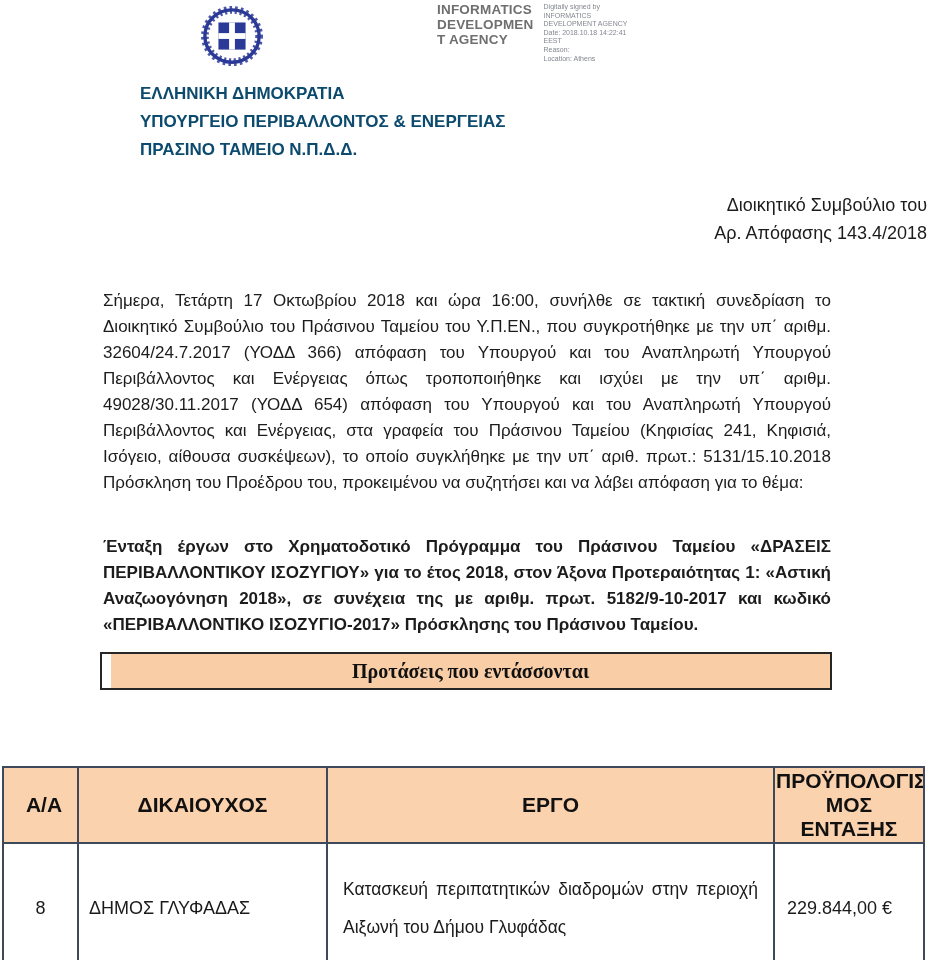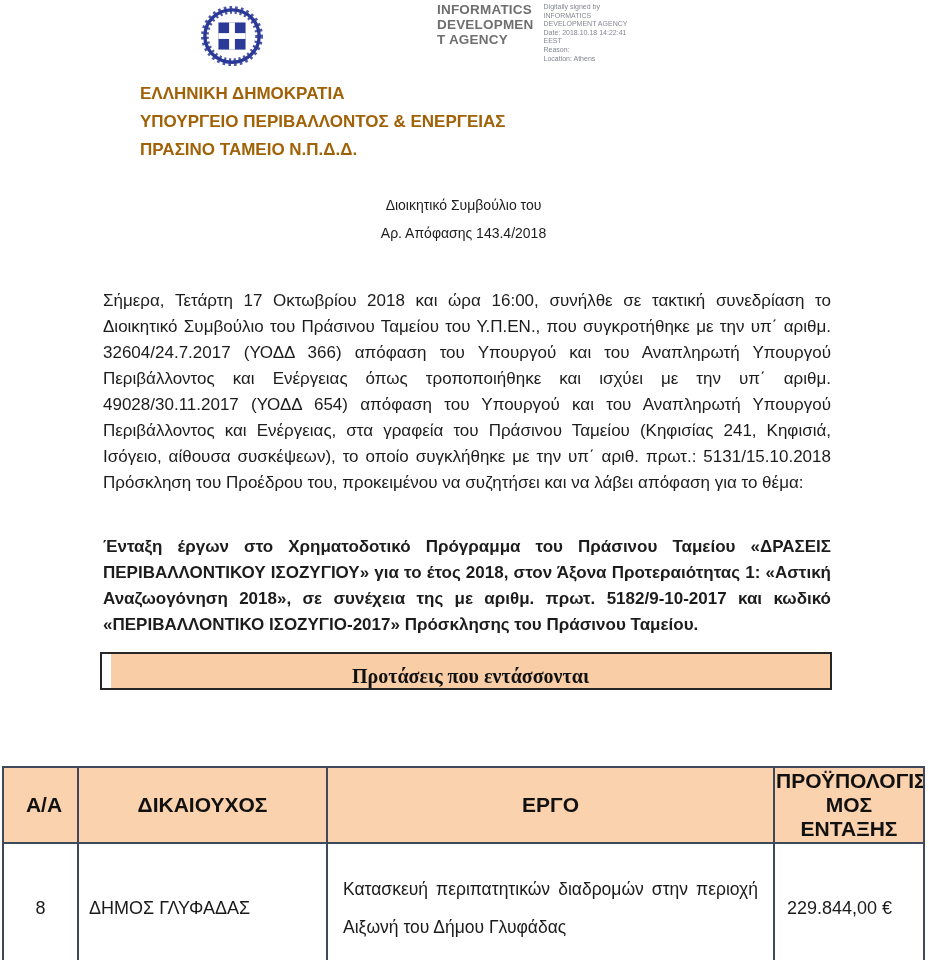--- a/index.html
+++ b/index.html
@@ -16,39 +16,39 @@
   .sig-block{position:absolute;left:437px;top:2px;display:flex;gap:10px;}
   .sig-agency{
     font-size:13.5px;font-weight:700;color:#6f6f6f;
     line-height:15px;white-space:pre-line;letter-spacing:.2px;
   }
   .sig-details{
     font-size:7px;color:#83878f;line-height:8.6px;white-space:pre-line;
     padding-top:1px;
   }
   
-  .letterhead{position:absolute;left:140px;top:80px;font-weight:700;font-size:17px;line-height:28px;color:#a16207;}
+  .letterhead{position:absolute;left:140px;top:80px;font-weight:700;font-size:17px;line-height:28px;color:#0c4a6e;}
   .letterhead div{white-space:nowrap;}
   
-  .doc-title{position:absolute;left:0;top:191px;width:927px;text-align:center;font-size:14px;line-height:28px;color:#1c1c1c;}
+  .doc-title{position:absolute;left:0;top:191px;width:927px;text-align:right;font-size:18px;line-height:28px;color:#1c1c1c;}
   
   .par{
     position:absolute;left:103px;width:728px;
     font-size:17px;line-height:26px;text-align:justify;color:#1c1c1c;
   }
   .par-intro{top:288px;}
   .par-subject{top:534px;font-weight:700;}
   
   .banner{
     position:absolute;left:100px;top:652px;width:728px;height:34px;
     border:2px solid #262626;background:#ffffff;
   }
   .banner-fill{
     position:absolute;left:9px;right:0;top:0;bottom:0;
-    display:flex;align-items:flex-end;justify-content:center;
+    display:flex;align-items:center;justify-content:center;
   }
   .banner-label{
     font-family:"Liberation Serif", serif;font-weight:700;font-size:20px;color:#111;
   }
   
   .tbl{
     position:absolute;left:2px;top:766px;width:923px;
     border-collapse:collapse;table-layout:fixed;
   }
   .tbl td,.tbl th{border:2px solid #3e4a5c;vertical-align:middle;overflow:hidden;}

